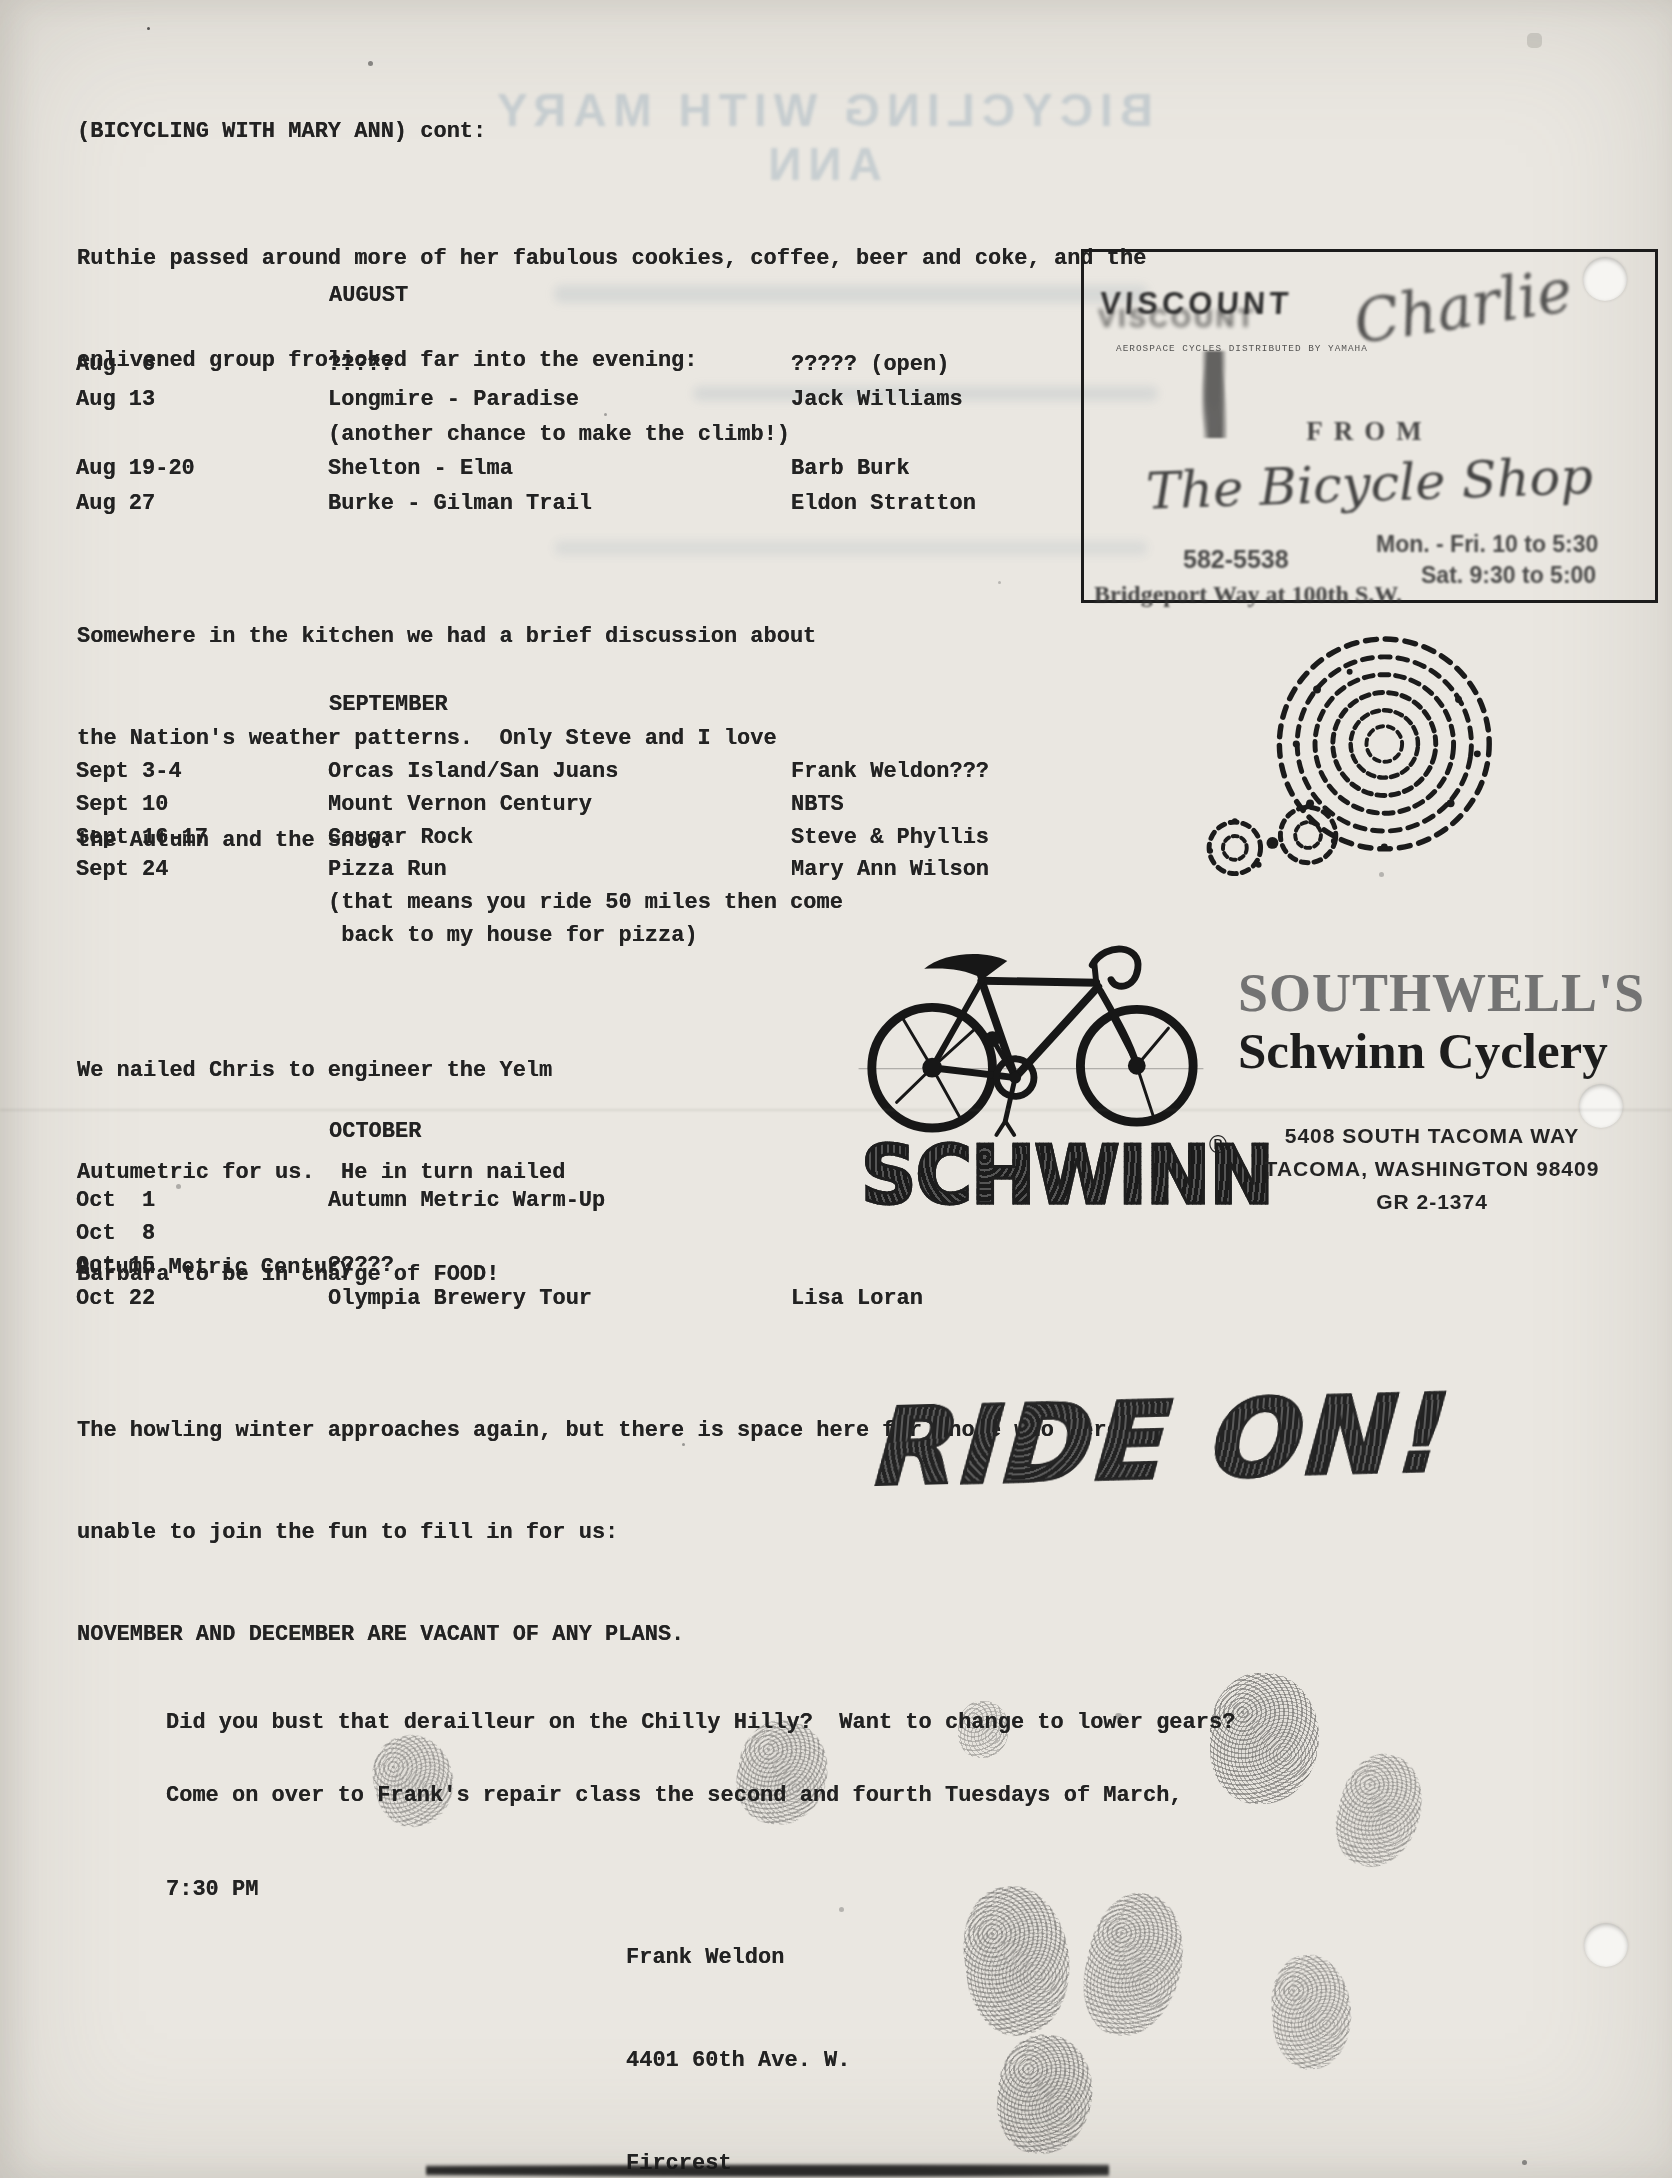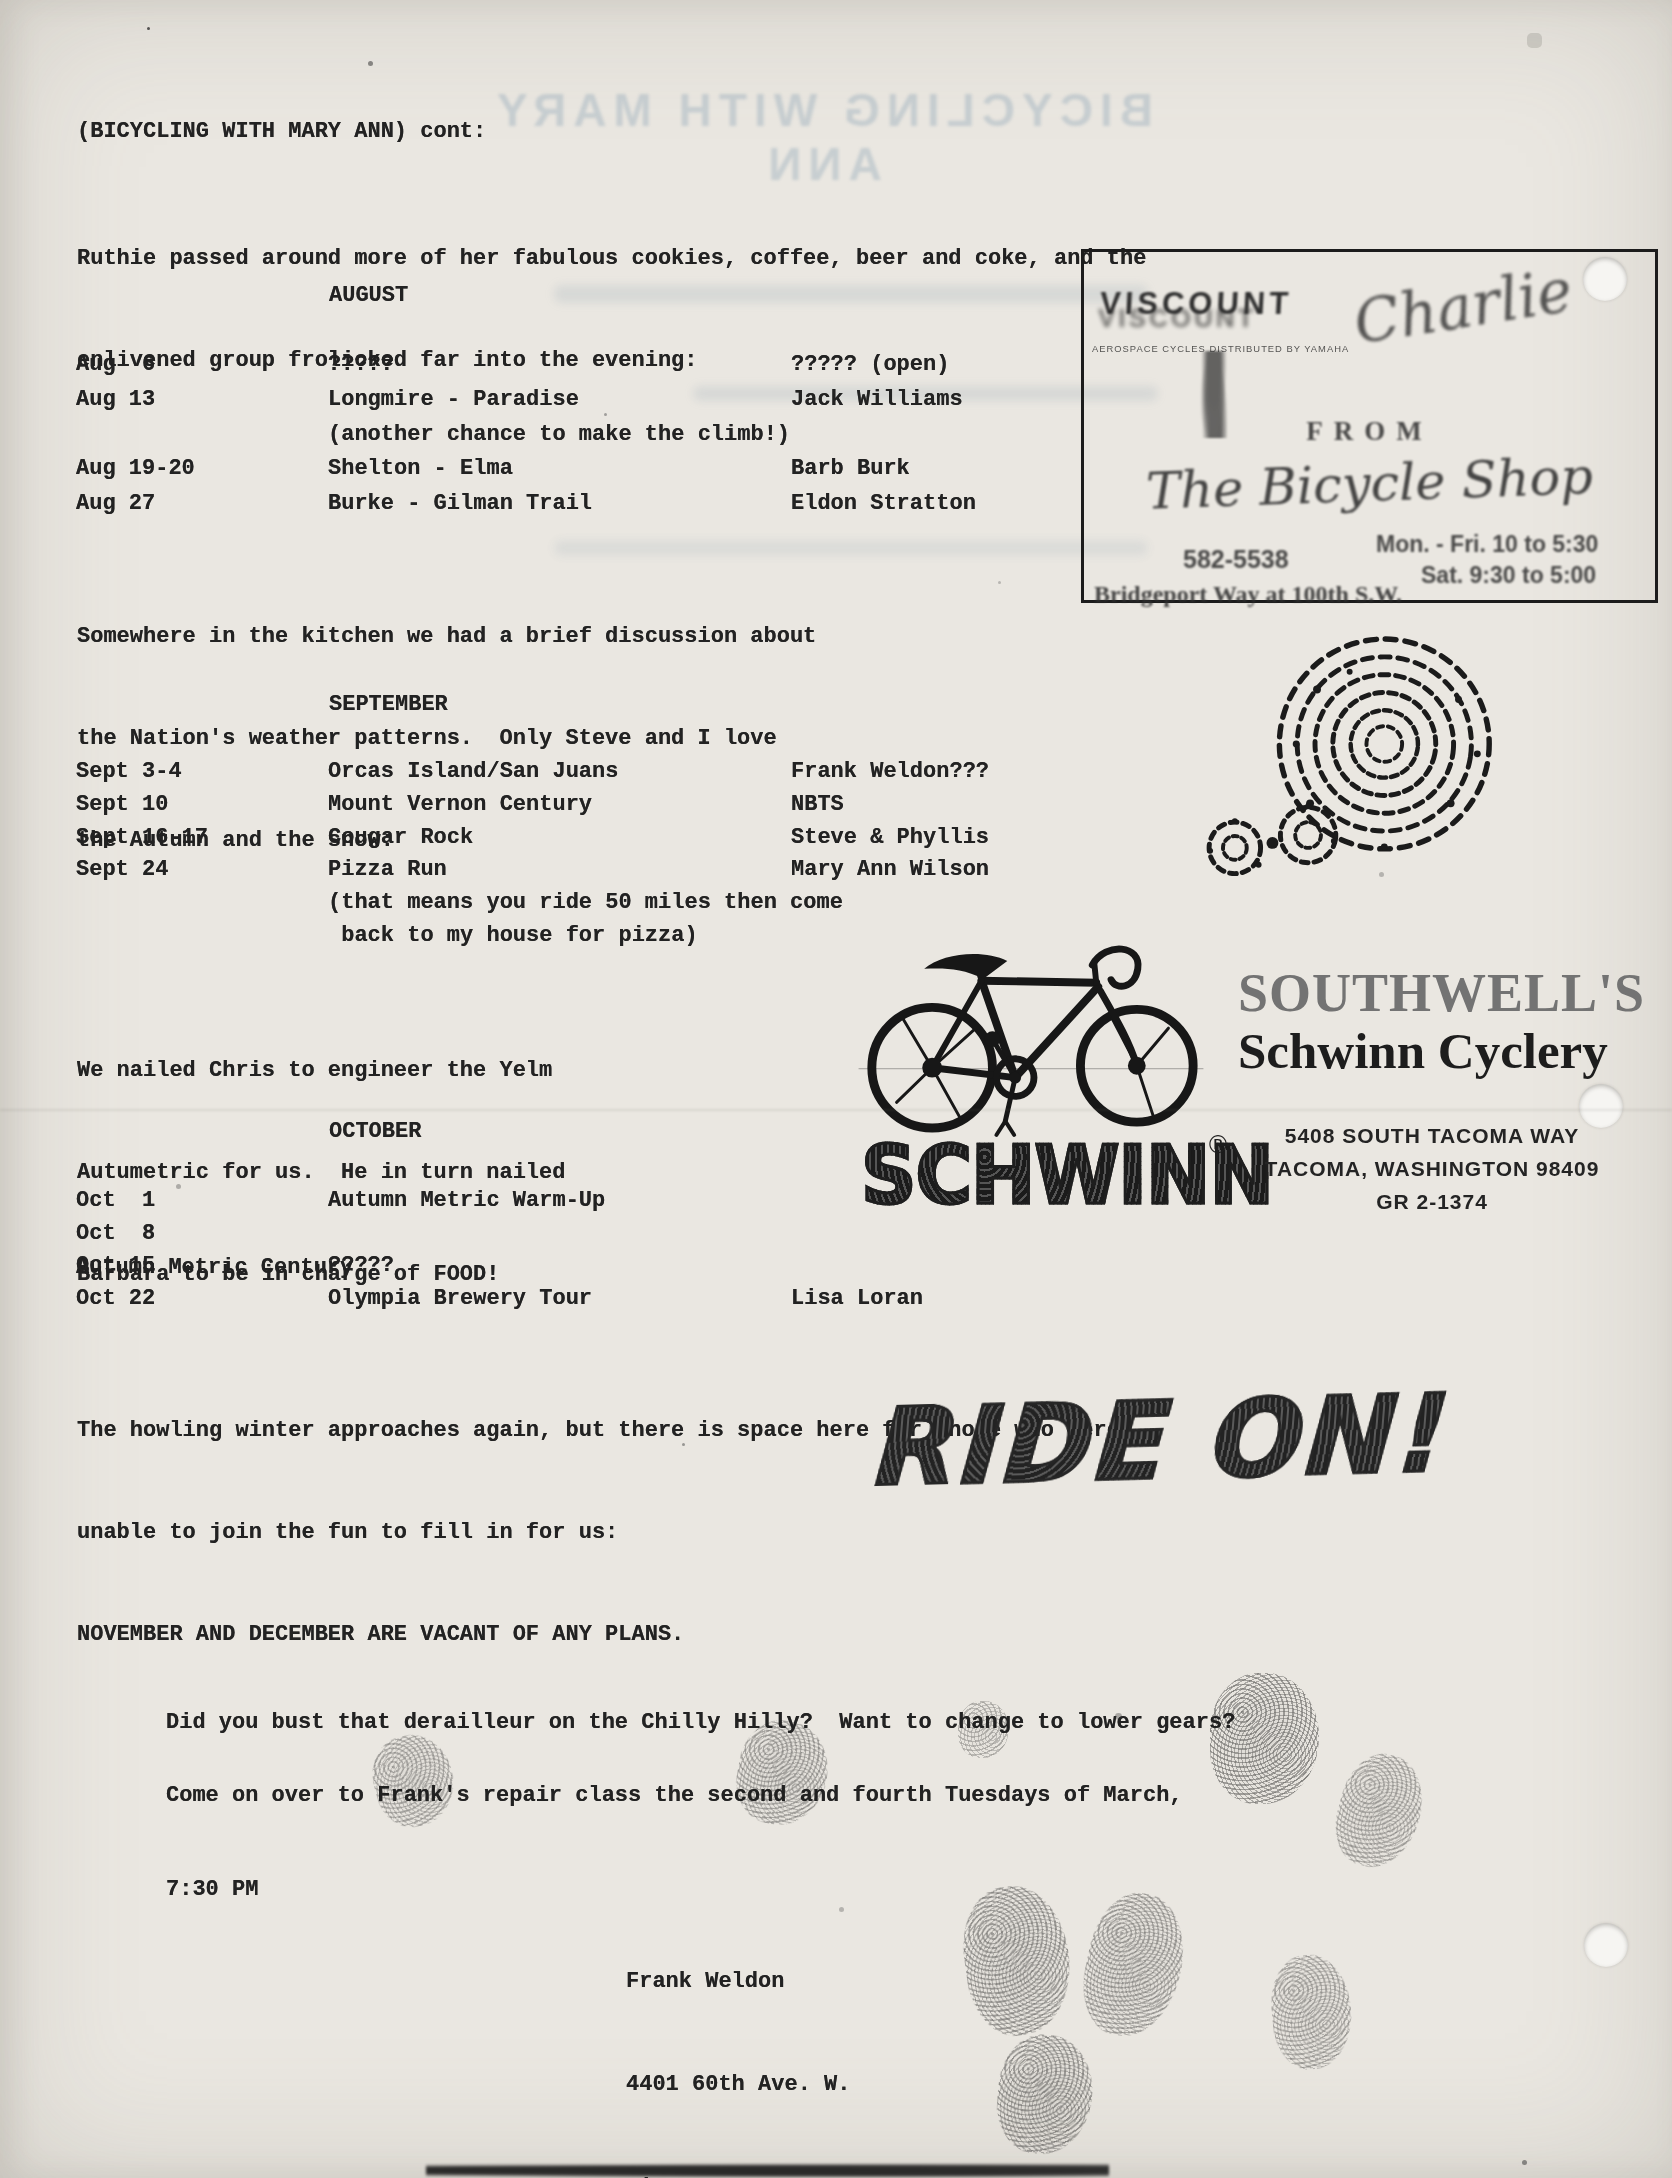--- a/index.html
+++ b/index.html
@@ -21,21 +21,21 @@
       transform:scaleX(-1);color:rgba(118,148,172,.30);filter:blur(1.4px);}
   .ghost-bar{position:absolute;background:rgba(125,148,165,.17);filter:blur(4px);border-radius:8px;}
   
   .adbox{position:absolute;left:1081px;top:249px;width:577px;height:354px;border:3px solid #1c1c1c;
          box-sizing:border-box;}
   .stamp{position:absolute;color:#2e2e2e;filter:blur(0.6px);}
   .viscount{left:16px;top:34px;font-family:"Liberation Sans",sans-serif;font-weight:bold;
             font-size:31px;letter-spacing:4px;transform:skewX(-3deg);filter:blur(1.1px);}
   .viscount-echo{left:14px;top:51px;font-family:"Liberation Sans",sans-serif;font-weight:bold;
             font-size:26px;letter-spacing:3px;filter:blur(2.2px);opacity:.65;}
-  .viscount-cap{left:8px;top:91px;font-family:Liberation Sans, sans-serif;font-size:9.4px;
+  .viscount-cap{left:32px;top:91px;font-family:Liberation Mono, monospace;font-size:9.4px;
             letter-spacing:1px;filter:blur(0.7px);opacity:.8;}
   .drip{position:absolute;left:117px;top:99px;width:26px;height:87px;opacity:.7;filter:blur(1px);
         background:radial-gradient(ellipse at 50% 15%, #2a2a2a 0 35%, transparent 70%),
                    radial-gradient(ellipse at 45% 55%, #333 0 25%, transparent 65%),
                    radial-gradient(ellipse at 55% 90%, #2a2a2a 0 28%, transparent 66%);}
   .flourish{left:269px;top:14px;width:297px;font-family:"DejaVu Serif",serif;font-style:italic;
             font-size:59px;transform:rotate(-9deg);filter:blur(1.6px);opacity:.8;}
   .from-label{left:0;top:164px;width:100%;text-align:center;font-family:"Liberation Serif",serif;
             font-size:27px;font-weight:bold;letter-spacing:11px;filter:blur(1px);opacity:.85;}
   .shopname{left:0;top:202px;width:100%;text-align:center;font-family:"DejaVu Serif",serif;
@@ -272,21 +272,21 @@
     <div>TACOMA, WASHINGTON  98409</div>
     <div>GR 2-1374</div>
   </div>
 
   <div class="rideon">RIDE ON!</div>
 
   <div class="tw" style="left:166px;top:1706px;">Did you bust that derailleur on the Chilly Hilly?  Want to change to lower gears?</div>
   <div class="tw" style="left:166px;top:1779px;">Come on over to Frank's repair class the second and fourth Tuesdays of March,</div>
   <div class="tw" style="left:166px;top:1873px;">7:30 PM</div>
   <div class="tw" style="left:626px;top:1873px;">
-    <div class="tline" style="height:35px;margin-top:24px;">Frank Weldon</div>
+    <div class="tline" style="height:35px;">Frank Weldon</div>
     <div class="tline" style="height:35px;">4401 60th Ave. W.</div>
     <div class="tline" style="height:35px;">Fircrest</div>
   </div>
 
   <div class="hole" style="left:1583px;top:257px;"></div>
   <div class="hole" style="left:1579px;top:1084px;"></div>
   <div class="hole" style="left:1584px;top:1923px;"></div>
 
   <div class="blob" style="left:374px;top:1735px;width:79px;height:91px;opacity:.5;transform:rotate(-15deg);"></div>
   <div class="blob" style="left:738px;top:1721px;width:89px;height:104px;opacity:.55;transform:rotate(10deg);"></div>

